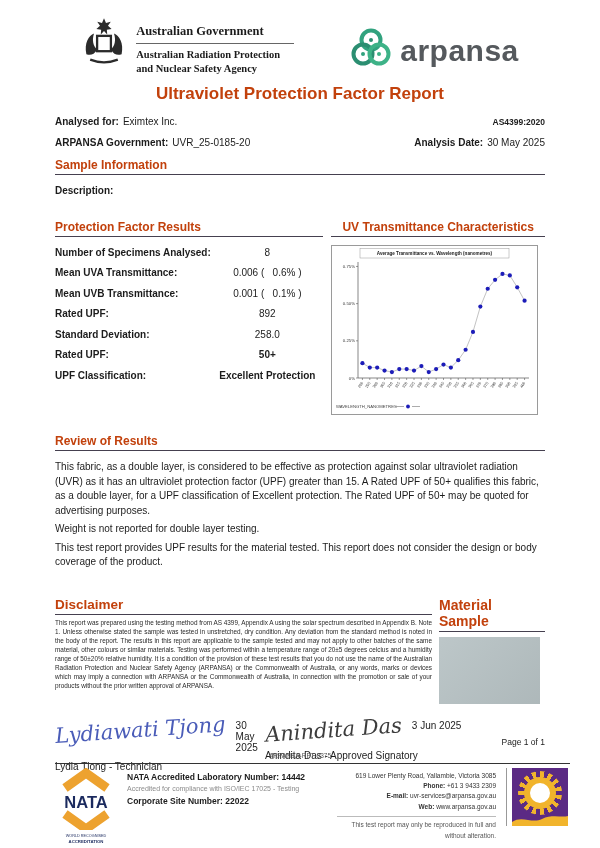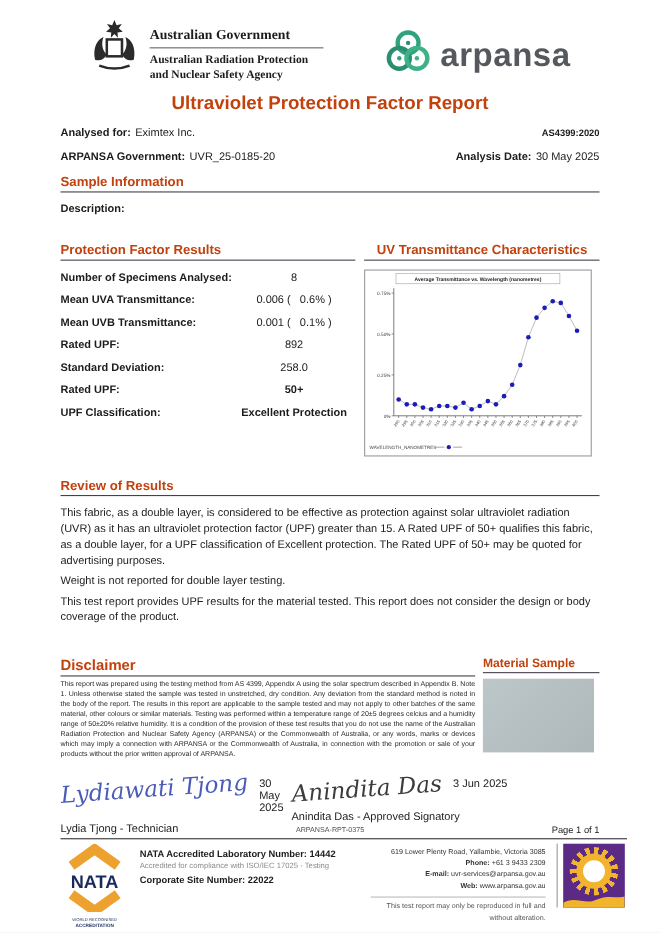--- a/index.html
+++ b/index.html
@@ -52,40 +52,40 @@
   .review { margin-top:12px; }
   .review p { font-size:10px; line-height:1.45; margin:9px 55px 0 55px; }
   .review p + p { margin-top:4px; }
 
   
   .bottom-cols { display:flex; padding:0 55px; gap:7px; margin-top:27px; }
   .disc-col { flex:1; }
   .disc-col .section-h { font-size:13.5px; }
   .disc-text { font-size:6.4px; line-height:1.4; margin-top:4px; color:#2a2a2a; text-align:justify; }
   .mat-col { width:106px; }
-  .mat-col .section-h { font-size:11px; }
+  .mat-col .section-h { font-size:14px; }
   .swatch { width:101px; height:67px; margin-top:5px;
             background-image:linear-gradient(135deg, rgba(255,255,255,0.08), rgba(0,0,0,0.05)); }
 
   
   .sigs { display:flex; padding:0 55px; margin-top:14px; }
   .sig-block1 { width:210px; }
   .sig-line { display:flex; align-items:flex-start; }
   .sig-script { font-family:"DejaVu Serif", serif; font-style:italic; font-size:21px;
                 transform:rotate(-4deg); display:inline-block; white-space:nowrap; }
   .sig-blue { color:#4a5cb8; }
   .sig-dark { color:#3c3c3c; }
   .sig-date { font-size:10px; margin-left:10px; padding-top:2px; color:#222; }
   .sig-label { font-size:10px; margin-top:8px; }
 
   
   .footer { position:absolute; left:0; right:0; bottom:4px; }
   .doc-meta { position:relative; height:14px; margin:0 55px 2px 55px; font-size:6.5px; color:#555; }
   .doc-num { position:absolute; left:50%; transform:translateX(-50%); bottom:2px; }
-  .page-num { position:absolute; right:0; bottom:1px; font-size:8.5px; color:#1c1c1c; }
+  .page-num { position:absolute; right:0; bottom:14px; font-size:8.5px; color:#1c1c1c; }
   .footer-bar { border-top:1.2px solid #333; margin:0 30px 0 55px; padding-top:4px;
                 display:flex; align-items:flex-start; gap:10px; }
   .nata-logo { width:62px; text-align:center; }
   .nata-sub { font-size:3.8px; color:#1b2a5e; line-height:1.4; }
   .nata-sub2 { font-size:4.3px; font-weight:bold; color:#1b2a5e; }
   .nata-text { width:200px; padding-top:4px; }
   .f-bold { font-size:8.5px; font-weight:bold; margin-bottom:3px; }
   .f-bold .num { font-weight:bold; }
   .f-small { font-size:7px; color:#8a8a8a; margin-bottom:4px; }
   .contact { flex:1; text-align:right; font-size:6.5px; line-height:1.6; padding-top:3px; color:#333; }

